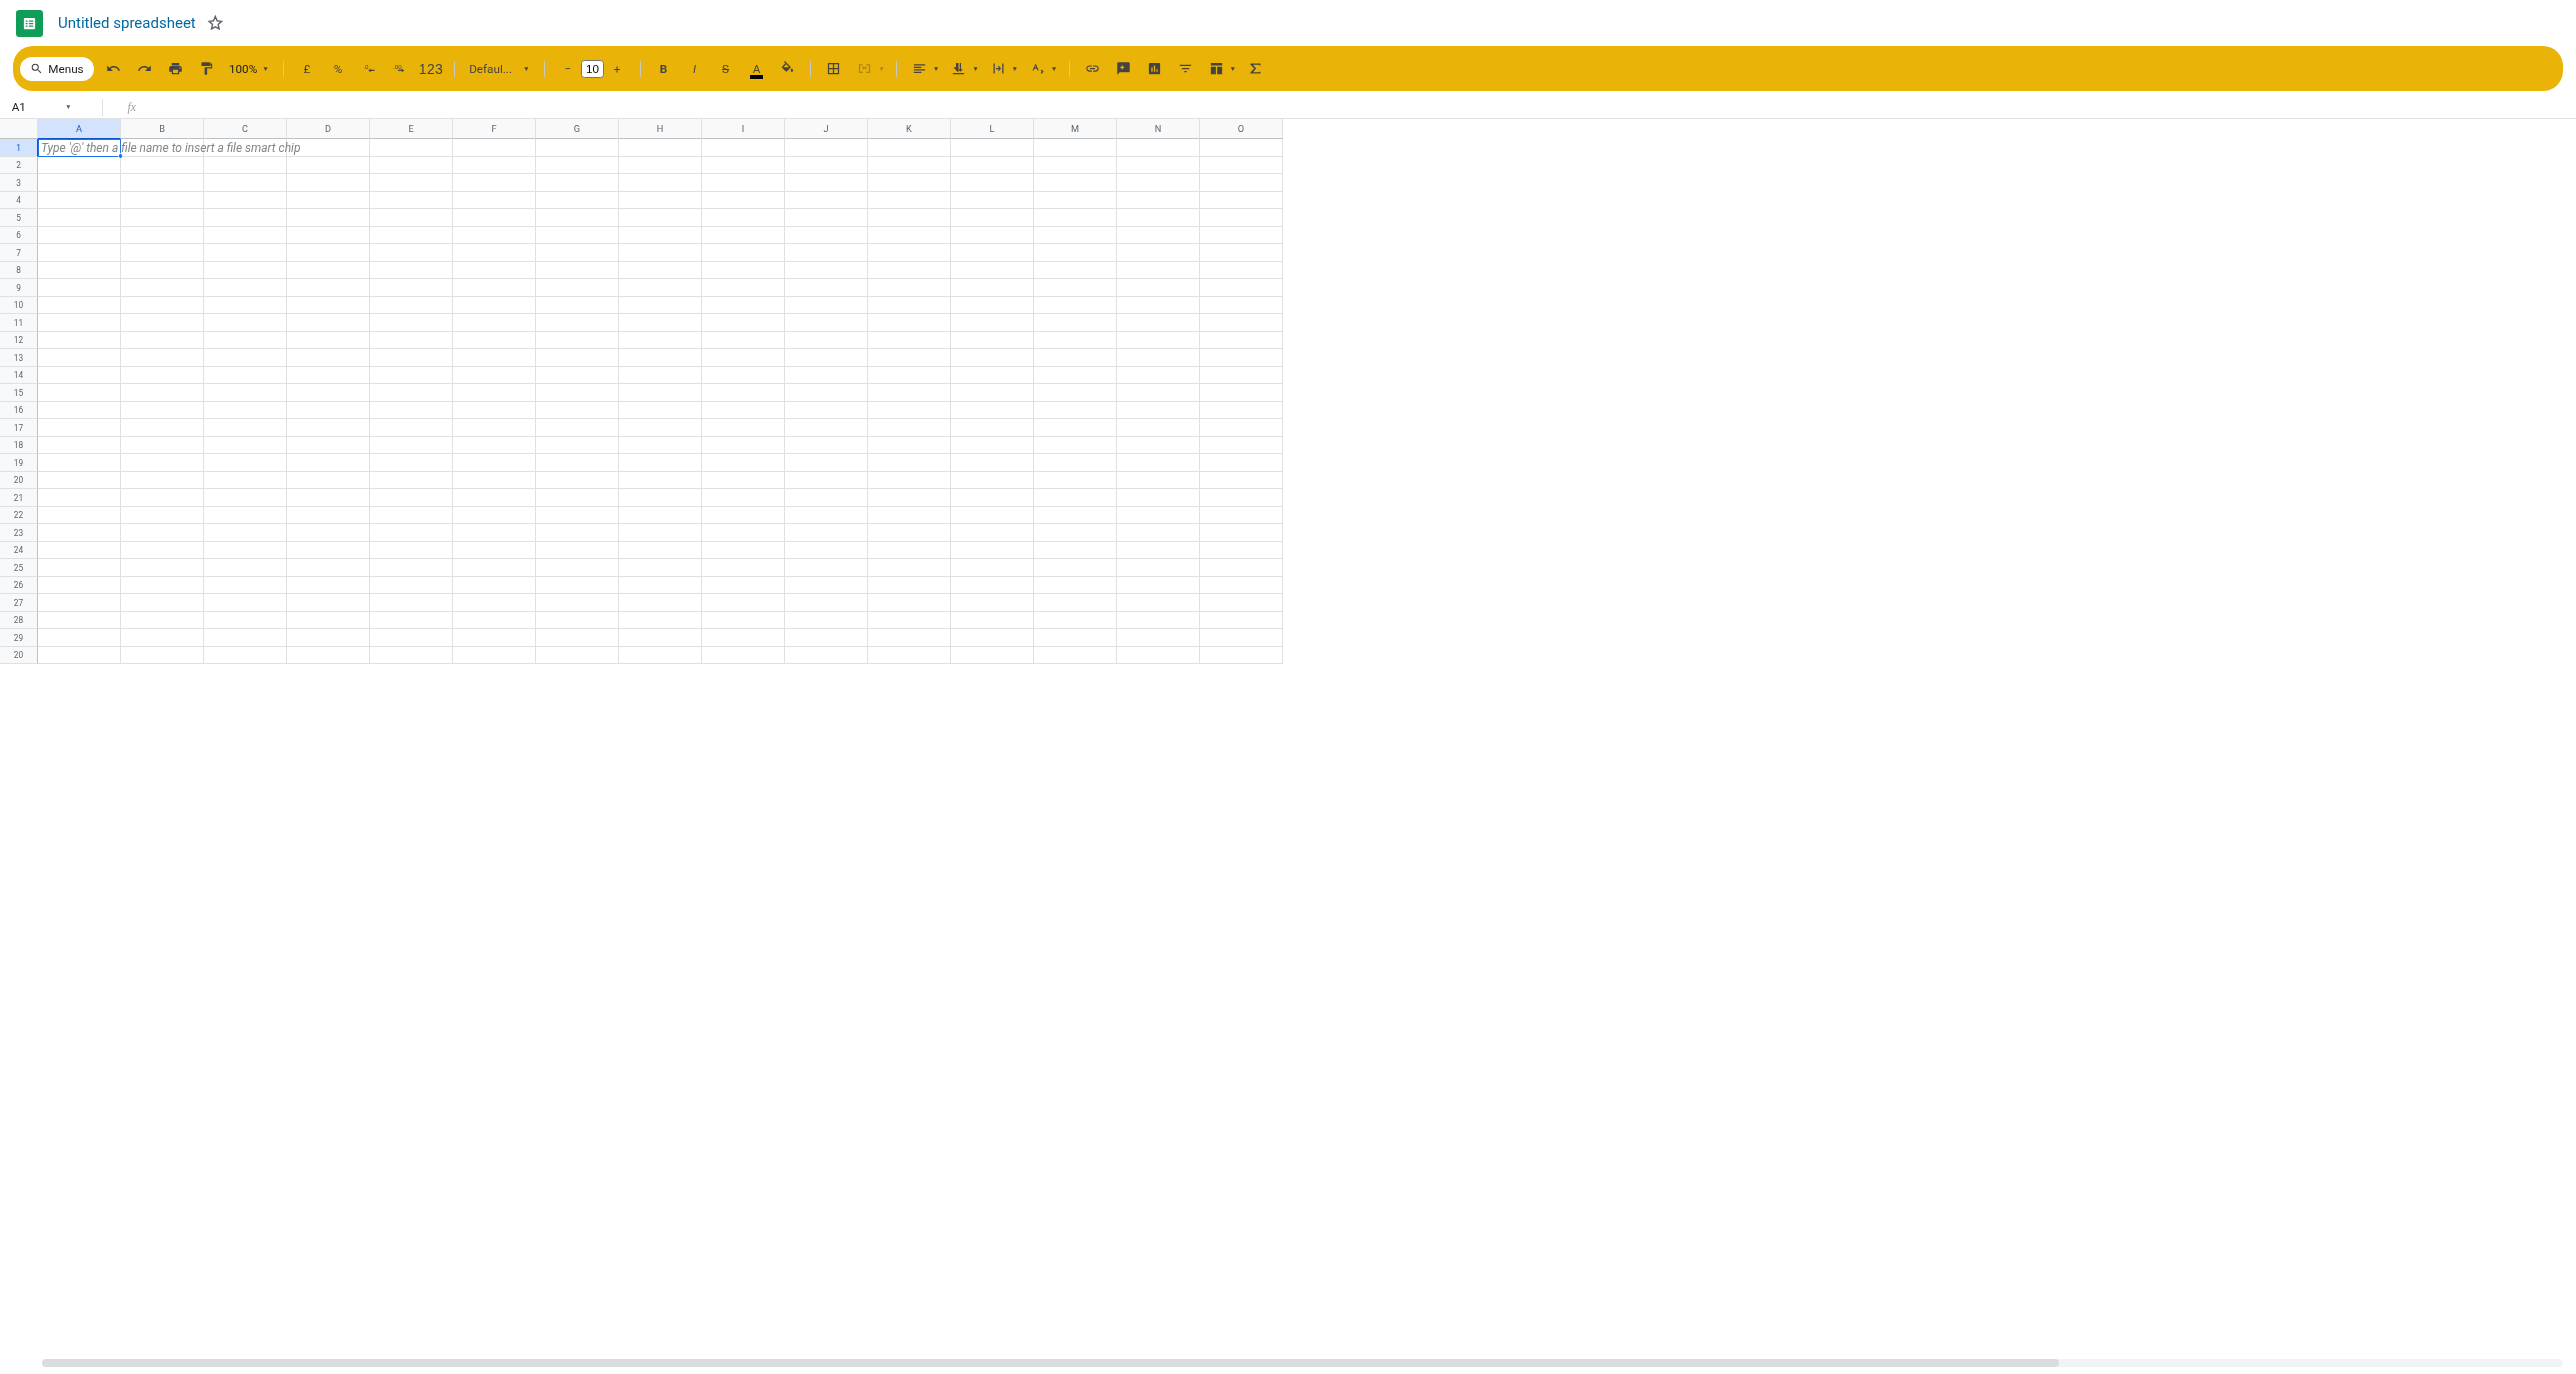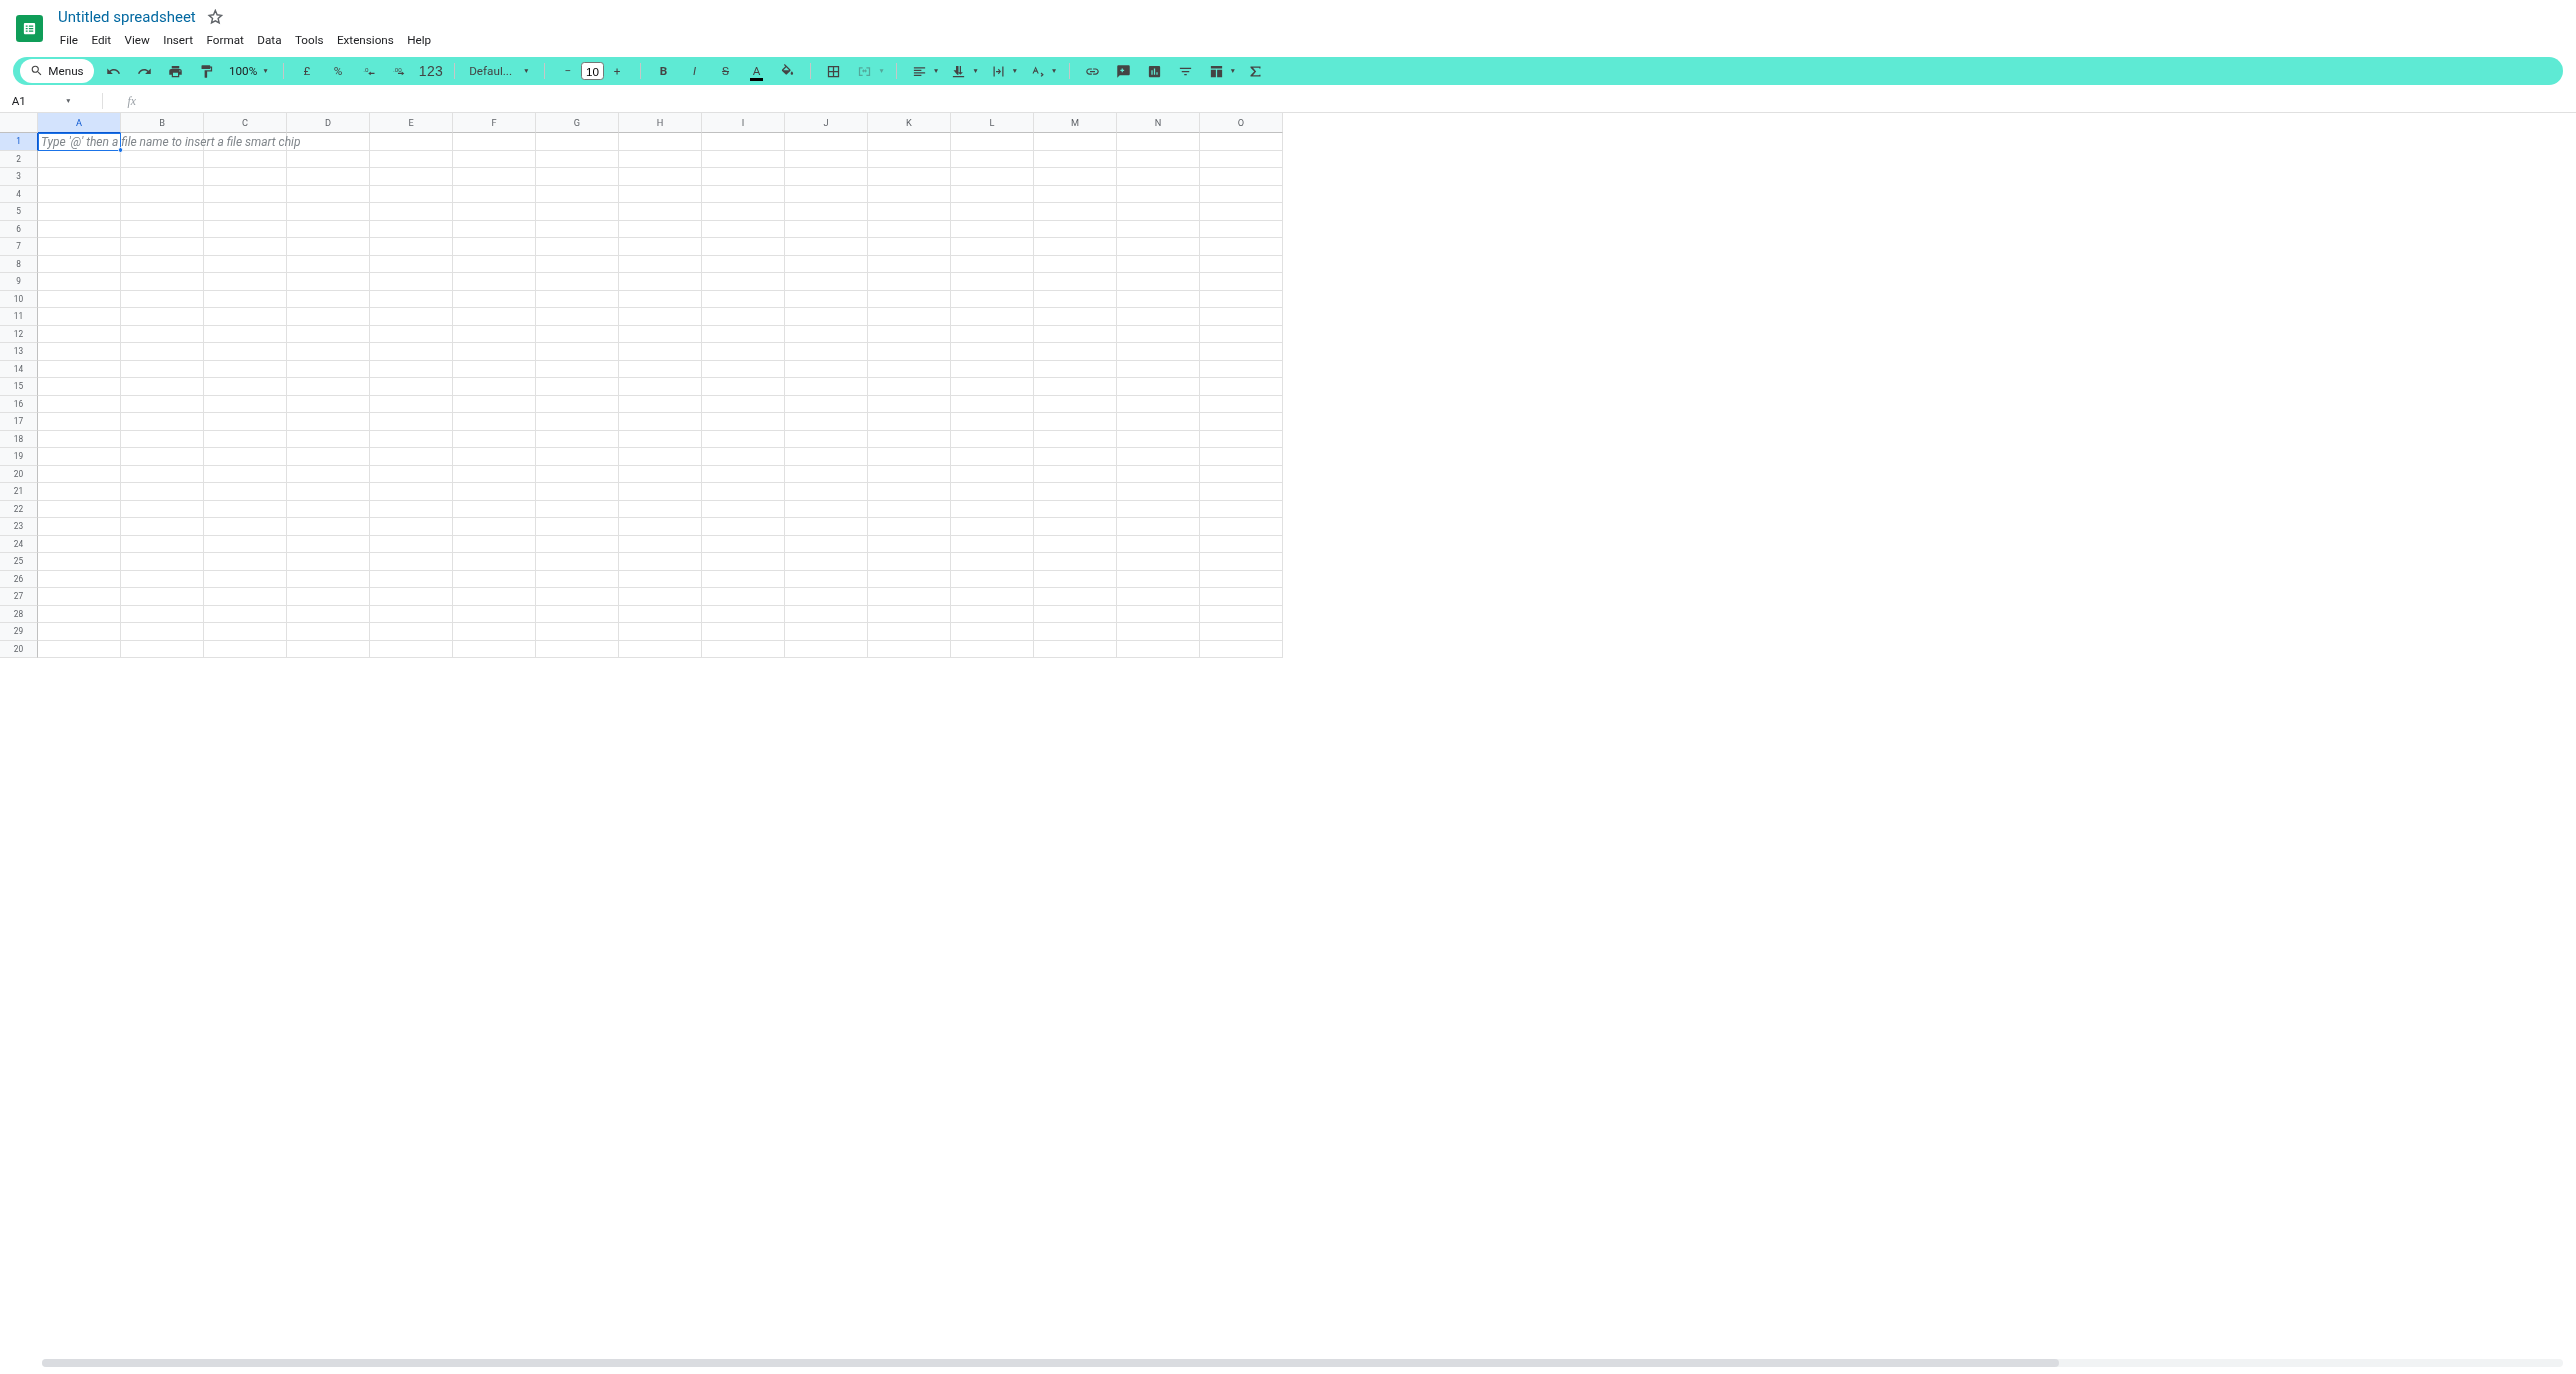--- a/index.html
+++ b/index.html
@@ -13,21 +13,21 @@
 .title-area { display: flex; flex-direction: column; gap: 1.7px; flex: 1; }
 .title-row { display: flex; align-items: center; gap: 6.7px; }
 .doc-title { font-size: 15px; color: #0369a1; padding: 1.7px 5px; border-radius: 3.3px; }
 .star-icon { width: 16.7px; height: 16.7px; color: #5f6368; cursor: pointer; }
 
 
 .menu-bar { display: flex; gap: 0; padding: 0; }
 .menu-item { padding: 3.3px 6.7px; font-size: 11.7px; color: #202124; cursor: pointer; border-radius: 3.3px; }
 
 
-.toolbar { display: flex; align-items: center; margin: 6.7px 13.3px 0 13.3px; padding: 3.3px 6.7px; background: #5eead4; border-radius: 20px; gap: 8px; height: 28px; }
+.toolbar { display: flex; align-items: center; margin: 6.7px 13.3px 0 13.3px; padding: 3.3px 6.7px; background: #eab308; border-radius: 20px; gap: 8px; height: 45px; }
 .toolbar-pill { display: flex; align-items: center; gap: 5px; padding: 5px 10px; background: #fff; border-radius: 13.3px; cursor: pointer; }
 .toolbar-btn { width: 23px; height: 23px; display: flex; align-items: center; justify-content: center; border-radius: 3.3px; cursor: pointer; color: #444; }
 .toolbar-sep { width: 0.8px; height: 16.7px; background: #c7c7c7; margin: 0 3.3px; }
 .zoom-select { display: flex; align-items: center; gap: 3.3px; padding: 3.3px 3.3px; cursor: pointer; font-size: 11.7px; color: #202124; }
 .font-select { display: flex; align-items: center; gap: 3.3px; padding: 3.3px 3.3px; cursor: pointer; font-size: 11.7px; color: #444; width: 67px; justify-content: space-between; }
 .font-size-box { display: flex; align-items: center; gap: 1.7px; }
 .font-size-input { width: 23px; height: 18.3px; text-align: center; border: 0.8px solid #747775; border-radius: 3.3px; font-size: 11.7px; background: #fff; }
 .text-color-btn { position: relative; }
 .text-color-underline { position: absolute; bottom: 1.7px; left: 5px; right: 5px; height: 3.3px; background: #000; }
 .dropdown-arrow { font-size: 6.7px; color: #444; margin-left: 1.7px; }
@@ -78,31 +78,20 @@
     </div>
   </div>
   <div class="title-area">
     <div class="title-row">
       <span class="doc-title">Untitled spreadsheet</span>
       <span class="star-icon">
         <svg width="16.7" height="16.7" viewBox="0 0 24 24" fill="none" stroke="#5f6368" stroke-width="2">
             <path d="M12 2l2.6 6.3L21 9.2l-5 4.4 1.5 6.4L12 17l-5.5 3 1.5-6.4-5-4.4 6.4-.9z"></path>
           </svg>
       </span>
-    </div>
-    <div class="menu-bar">
-      <span class="menu-item">File</span>
-      <span class="menu-item">Edit</span>
-      <span class="menu-item">View</span>
-      <span class="menu-item">Insert</span>
-      <span class="menu-item">Format</span>
-      <span class="menu-item">Data</span>
-      <span class="menu-item">Tools</span>
-      <span class="menu-item">Extensions</span>
-      <span class="menu-item">Help</span>
     </div>
   </div>
 </div>
 
 <div class="toolbar">
   <div class="toolbar-pill">
     <svg width="13.3" height="13.3" viewBox="0 0 24 24" fill="#444">
         <path d="M15.5 14h-.79l-.28-.27A6.471 6.471 0 0016 9.5 6.5 6.5 0 109.5 16c1.61 0 3.09-.59 4.23-1.57l.27.28v.79l5 4.99L20.49 19l-4.99-5zm-6 0C7.01 14 5 11.99 5 9.5S7.01 5 9.5 5 14 7.01 14 9.5 11.99 14 9.5 14z"></path>
       </svg>
     <span>Menus</span>

